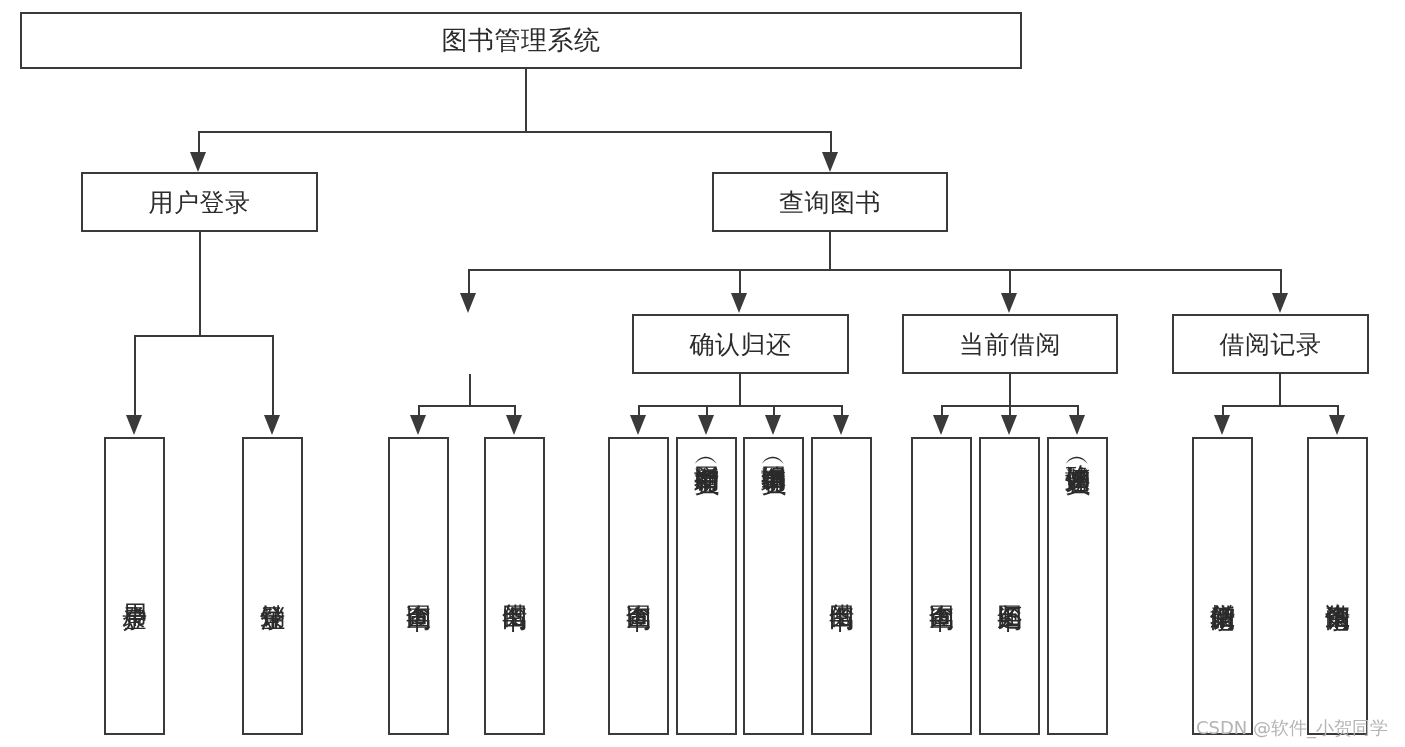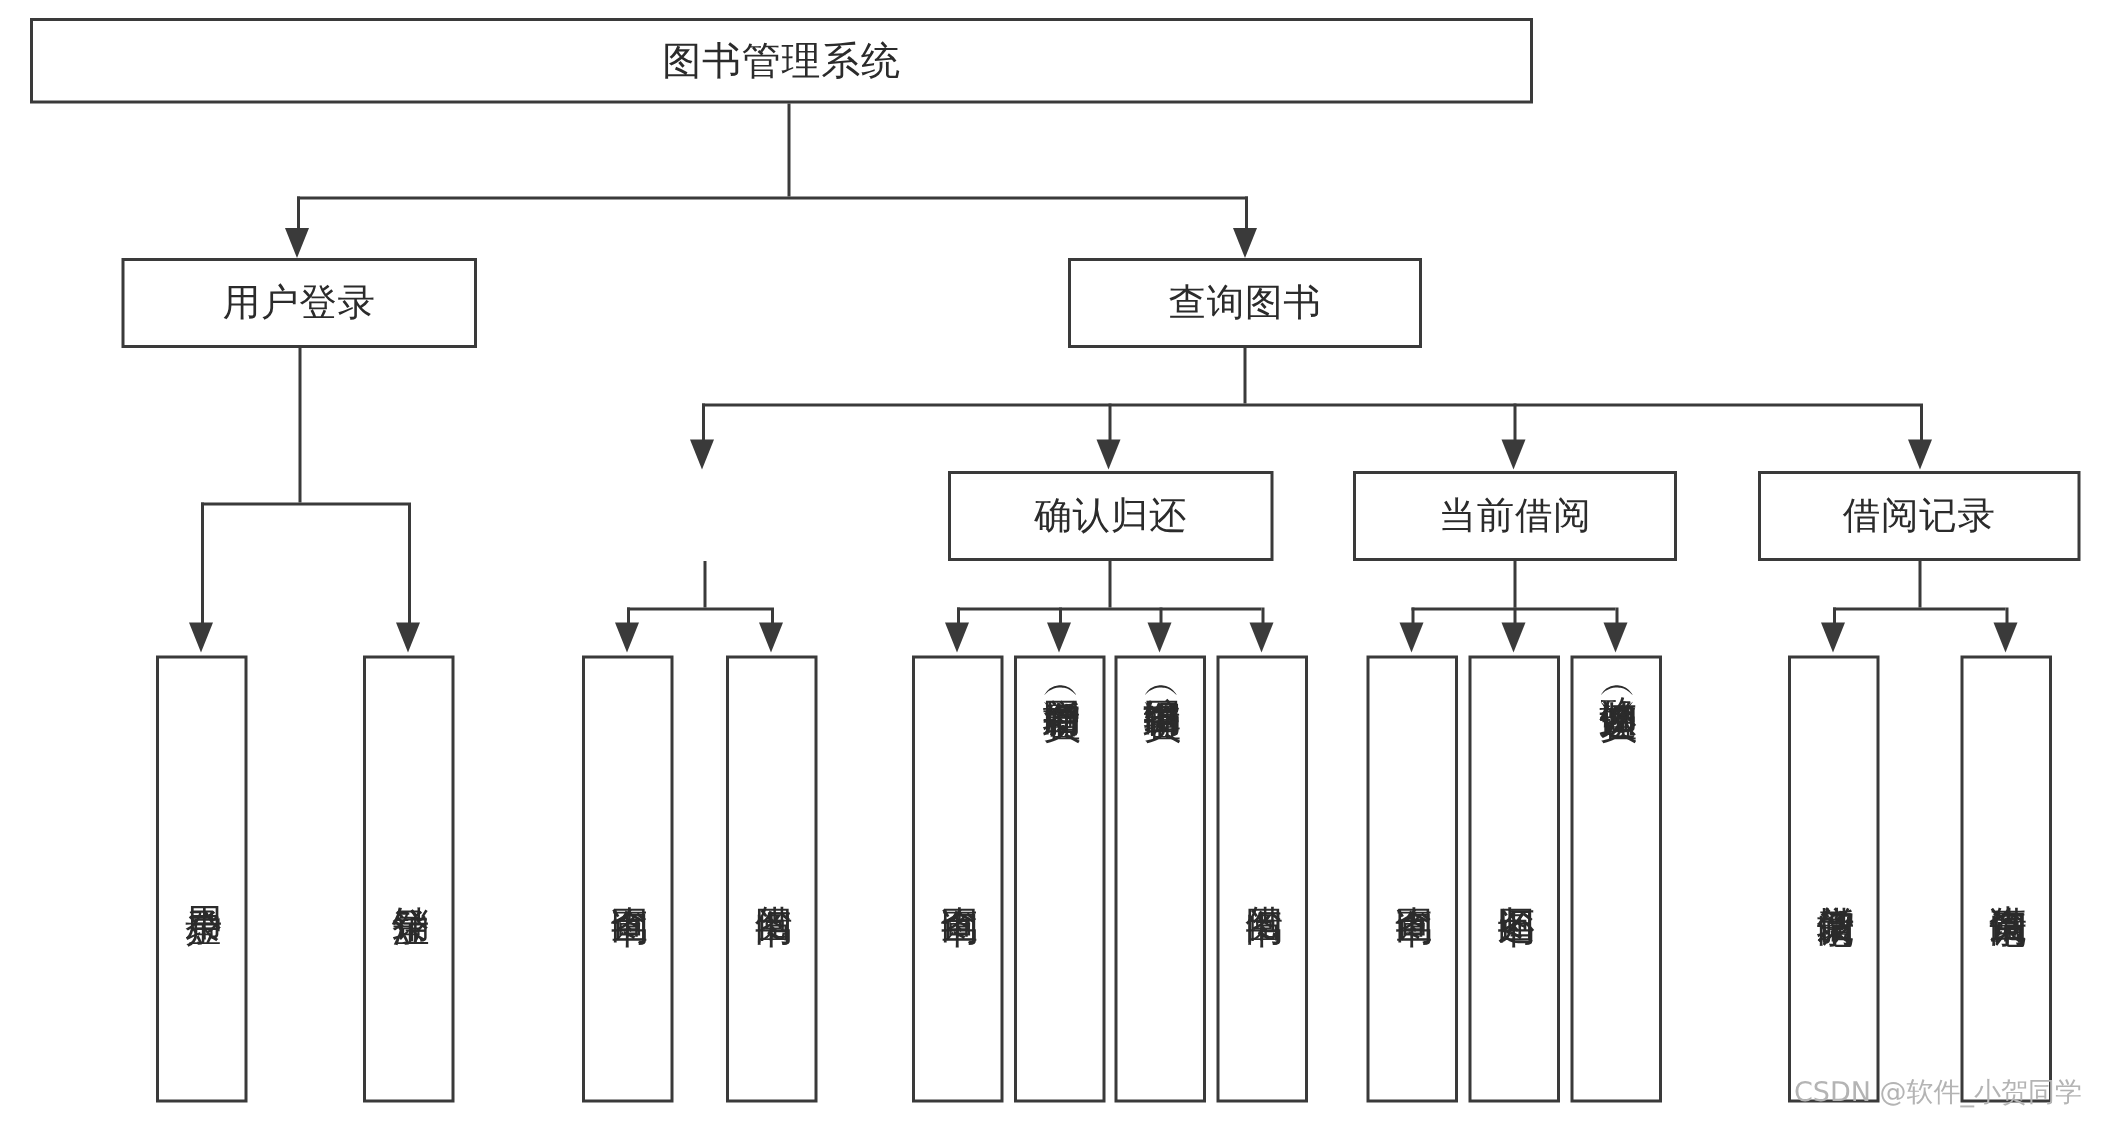--- a/index.html
+++ b/index.html
@@ -127,21 +127,21 @@
   <div class="arrow" style="left:1001px; top:293px;"></div>
   <div class="vline" style="left:1280px; top:269px; height:26px;"></div>
   <div class="arrow" style="left:1272px; top:293px;"></div>
 
   <div class="node h" style="left:632px; top:314px; width:217px; height:60px;">
     <span class="node-label">确认归还</span>
   </div>
   <div class="node h" style="left:902px; top:314px; width:216px; height:60px;justify-content:center;">
     <span class="node-label">当前借阅</span>
   </div>
-  <div class="node h" style="left:1172px; top:314px; width:215px; height:60px;">
+  <div class="node h" style="left:1172px; top:314px; width:197px; height:60px;">
     <span class="node-label">借阅记录</span>
   </div>
 
   <div class="vline" style="left:469px; top:374px; height:31px;"></div>
   <div class="hline" style="left:418px; top:405px; width:96px;"></div>
   <div class="vline" style="left:418px; top:405px; height:12px;"></div>
   <div class="arrow" style="left:410px; top:415px;"></div>
   <div class="vline" style="left:514px; top:405px; height:12px;"></div>
   <div class="arrow" style="left:506px; top:415px;"></div>
 

